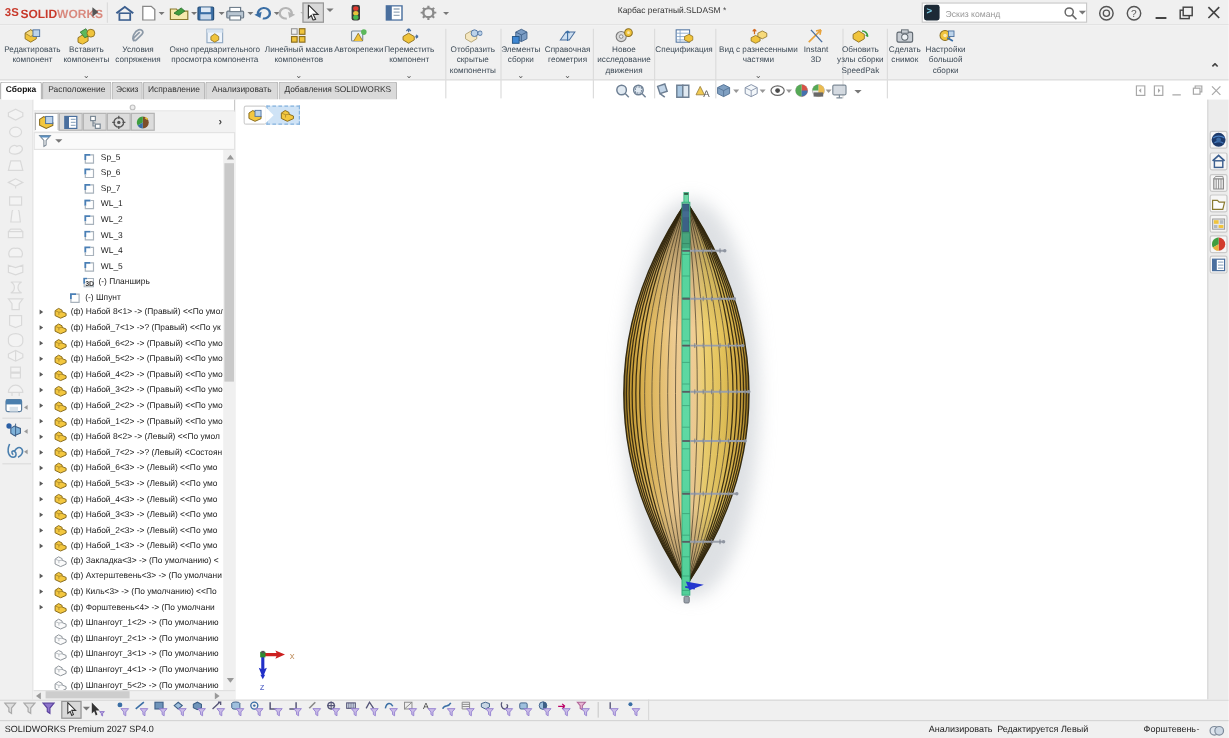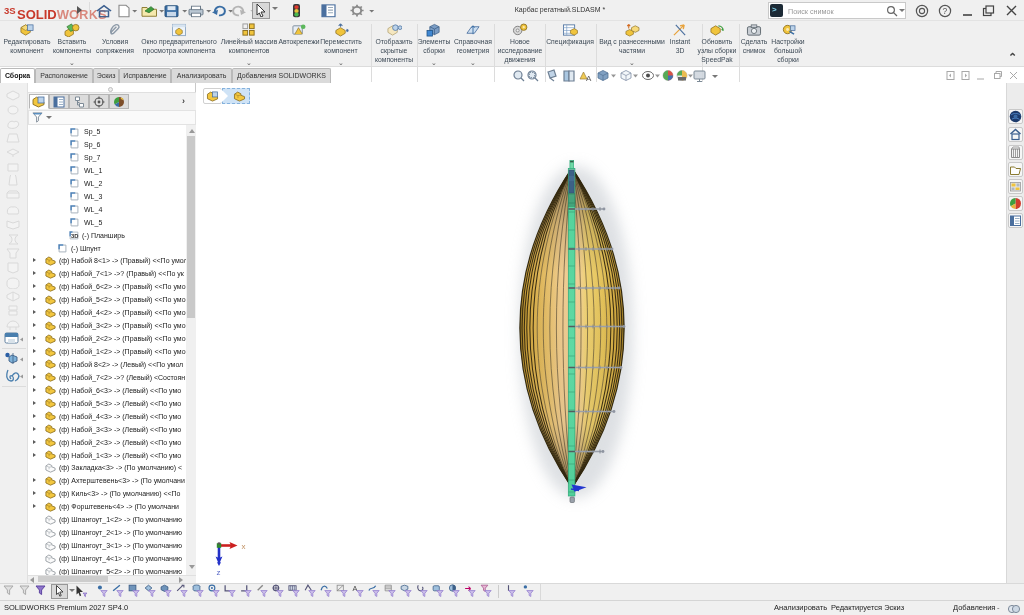--- a/index.html
+++ b/index.html
@@ -31,21 +31,21 @@
 #tpane{left:1006px;top:83px;width:18px;height:500px;background:#ececec;border-left:1px solid #d8d8d8}
 .tpi{position:absolute;left:1px;width:15px;height:15px;border:1px solid #c9c9c9;background:#f6f6f6;border-radius:2px}
 
 #fbar{left:0;top:583px;width:1024px;height:17px;background:#f0f0f0;border-top:1px solid #d9d9d9}
 
 #sbar{left:0;top:600px;width:1024px;height:15px;background:#f0f0f0;border-top:1px solid #d5d5d5;font-size:7.5px;color:#222}
 </style></head>
 <body>
 <div class="abs" id="titlebar">
 <span class="abs" style="left:4px;top:5px;font-size:9.5px;font-weight:bold;color:#c8392b">3S</span>
-<span class="abs" style="left:17px;top:6.5px;font-size:13px;font-weight:bold;color:#c8392b">SOLID<span style="color:#d9897e">WORKS</span></span>
+<span class="abs" style="left:17px;top:6.5px;font-size:10px;font-weight:bold;color:#c8392b">SOLID<span style="color:#d9897e">WORKS</span></span>
 <span class="abs" style="left:77px;top:6px;width:0;height:0;border-left:5px solid #555;border-top:4px solid transparent;border-bottom:4px solid transparent"></span>
 <span class="abs" style="left:89px;top:2px;width:1px;height:17px;background:#dcdcdc"></span>
 <svg class="abs" style="left:95px;top:4px" width="290" height="14" viewBox="0 0 290 16" preserveAspectRatio="none">
 
  <path d="M2 8 L9 2 L16 8" fill="none" stroke="#3c5f8f" stroke-width="1.8"></path>
       <rect x="4.5" y="8" width="9" height="6.5" fill="none" stroke="#3c5f8f" stroke-width="1.5"></rect>
 
  <path d="M24 1.5 h7 l3 3 v10 h-10 z" fill="#fff" stroke="#888" stroke-width="1.1"></path>
  <path d="M37.2 6.8 h5 l-2.5 2.8 z" fill="#777"></path>
 
@@ -90,21 +90,21 @@
  <circle cx="66" cy="7.5" r="4.2" fill="none" stroke="#8a8a8a" stroke-width="2"></circle>
  <g stroke="#8a8a8a" stroke-width="1.8">
         <path d="M66 .8 v2.6 M66 11.8 v2.6 M59.5 7.5 h2.6 M70 7.5 h2.6 M61.4 2.9 l1.8 1.8 M69 10.5 l1.8 1.8 M70.8 2.9 l-1.8 1.8 M63.2 10.5 l-1.8 1.8"></path>
       </g>
  <path d="M78.2 6.8 h5 l-2.5 2.8 z" fill="#777"></path>
 </svg>
 <span class="abs" id="title">Карбас регатный.SLDASM *</span>
 <span class="abs" style="left:768px;top:2px;width:138px;height:17px;background:#fff;border:1px solid #c9c9c9"></span>
 <span class="abs" style="left:770px;top:4px;width:13px;height:13px;background:#1c2a36;border-radius:2px"></span>
 <span class="abs" style="left:772px;top:5px;font-size:8px;color:#7fd0e8;font-weight:bold">&gt;</span>
-<span class="abs" style="left:788px;top:7px;font-size:7.2px;color:#999">Поиск снимок</span>
+<span class="abs" style="left:788px;top:7px;font-size:7.2px;color:#999">Эскиз команд</span>
 <svg class="abs" style="left:886px;top:5px" width="12" height="12" viewBox="0 0 12 12">
       <circle cx="5" cy="5" r="3.4" fill="none" stroke="#666" stroke-width="1.2"></circle>
       <path d="M7.6 7.6 L11 11" stroke="#666" stroke-width="1.3"></path>
     </svg>
 <span class="abs" style="left:899px;top:9px;width:0;height:0;border-top:3px solid #777;border-left:3px solid transparent;border-right:3px solid transparent"></span>
 <svg class="abs" style="left:915px;top:4px" width="110" height="14" viewBox="0 0 110 14">
  <circle cx="7" cy="7" r="5.6" fill="none" stroke="#555" stroke-width="1.2"></circle>
  <circle cx="7" cy="7" r="2.6" fill="none" stroke="#555" stroke-width="1.1"></circle>
  <circle cx="30" cy="7" r="5.6" fill="none" stroke="#555" stroke-width="1.2"></circle>
  <text x="27.6" y="10" font-size="8.5" fill="#555" font-family="Liberation Sans">?</text>
@@ -1066,20 +1066,20 @@
 <svg class="abs" style="left:522px;top:584px" width="9" height="8" viewBox="0 0 8 7">
     <circle cx="3" cy="2.5" r="1.5" fill="#3a6ea5"></circle>
   </svg>
 <svg class="abs" style="left:526px;top:590px" width="9" height="8" viewBox="0 0 8 7.5">
     <use href="#fn"></use>
   </svg>
 <span class="abs" style="left:540px;top:583px;width:1px;height:17px;background:#d9d9d9"></span>
 <div class="abs" id="sbar">
     <span class="abs" style="left:4px;top:2px">SOLIDWORKS Premium 2027 SP4.0</span>
 <span class="abs" style="left:774px;top:2px">Анализировать</span>
-<span class="abs" style="left:831px;top:2px">Редактируется Эскиз</span>
-<span class="abs" style="left:953px;top:2px">Добавления</span>
+<span class="abs" style="left:831px;top:2px">Редактируется Левый</span>
+<span class="abs" style="left:953px;top:2px">Форштевень</span>
 <span class="abs" style="left:997px;top:2px;color:#555">-</span>
     <svg class="abs" style="left:1007px;top:1.5px" width="14" height="12" viewBox="0 0 14 12">
       <circle cx="5" cy="6" r="3.6" fill="#dfe6ee" stroke="#7d8a9a" stroke-width="1"></circle>
       <circle cx="9" cy="6" r="3.6" fill="#cdd8e4" stroke="#7d8a9a" stroke-width="1"></circle>
     </svg>
 </div>
 
 </body></html>

